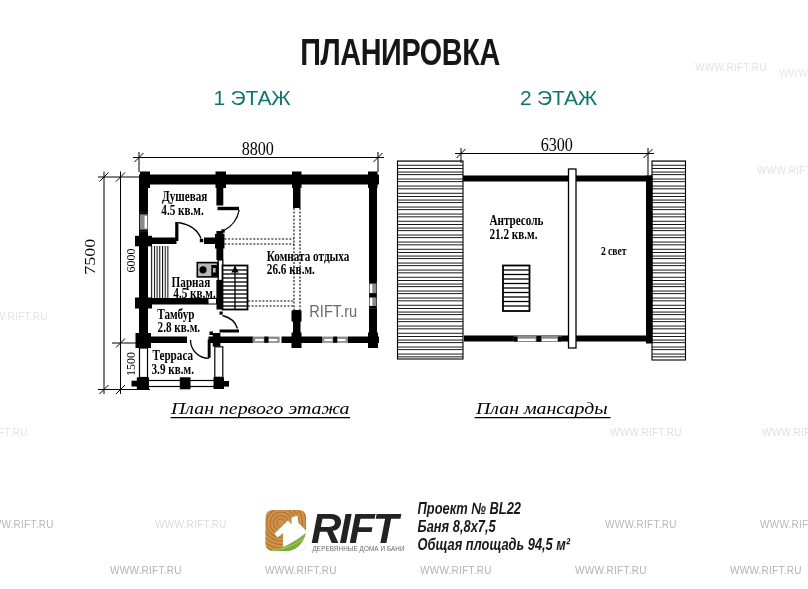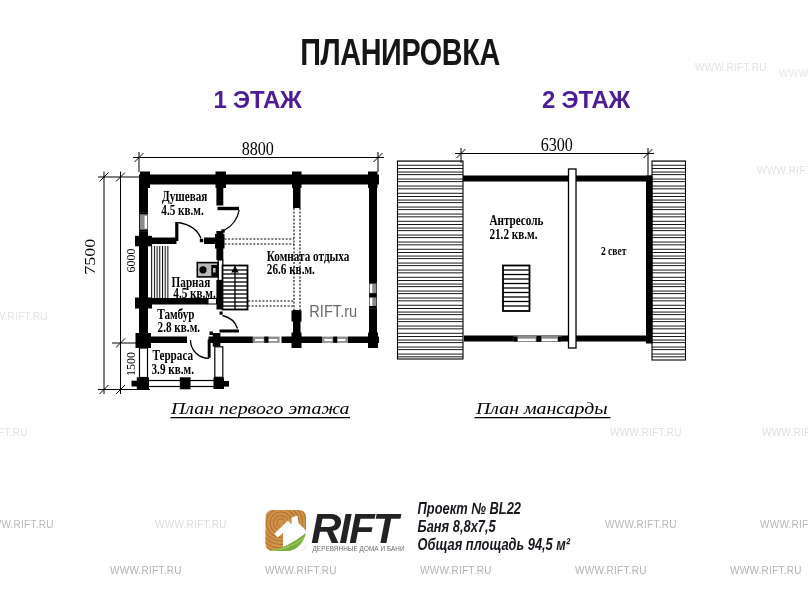--- a/index.html
+++ b/index.html
@@ -1,19 +1,19 @@
 <!DOCTYPE html>
 <html><head>
 <meta charset="utf-8">
 <style>
 html,body{margin:0;padding:0;background:#fff;}
 .page{position:relative;width:808px;height:589px;background:#fff;overflow:hidden;font-family:"Liberation Sans",sans-serif;}
 .wm{position:absolute;font-family:"Liberation Sans",sans-serif;font-size:10px;letter-spacing:0.25px;white-space:nowrap;}
 .title{position:absolute;left:-4px;top:31.5px;width:808px;text-align:center;font-weight:bold;font-size:36px;color:#161616;letter-spacing:-0.5px;transform:scaleX(0.80);}
-.fl{position:absolute;font-weight:bold;font-size:24px;color:#4c1d95;letter-spacing:-0.2px;}
+.fl{position:absolute;font-weight:normal;font-size:21px;color:#0f766e;letter-spacing:-0.2px;}
 svg text{font-family:"Liberation Serif",serif;}
 </style>
 </head>
 <body>
 <div class="page">
 
 <span class="wm" style="left:695px;top:62px;color:#e2e2e2;">WWW.RIFT.RU</span>
 
 <span class="wm" style="left:779px;top:68px;color:#e6e6e6;">WWW.RIFT.RU</span>
 
@@ -42,21 +42,21 @@
 <span class="wm" style="left:420px;top:565px;color:#b2b2b2;">WWW.RIFT.RU</span>
 
 <span class="wm" style="left:575px;top:565px;color:#b2b2b2;">WWW.RIFT.RU</span>
 
 <span class="wm" style="left:730px;top:565px;color:#b2b2b2;">WWW.RIFT.RU</span>
 
 <div class="title">ПЛАНИРОВКА</div>
 
 <div class="fl" style="left:213.5px;top:86px;">1 ЭТАЖ</div>
 
-<div class="fl" style="left:542px;top:86px;">2 ЭТАЖ</div>
+<div class="fl" style="left:520px;top:86px;">2 ЭТАЖ</div>
 
 <svg width="808" height="589" style="position:absolute;left:0;top:0;" xmlns="http://www.w3.org/2000/svg">
 <defs>
 <pattern id="vhatch" width="2.7" height="8" patternUnits="userSpaceOnUse">
 <rect x="0" y="0" width="1" height="8" fill="#000"></rect>
 </pattern>
 <pattern id="hhatch" width="8" height="28" patternUnits="userSpaceOnUse">
 <rect x="0" y="0" width="8" height="0.9" fill="#000"></rect>
 <rect x="0" y="3.6" width="8" height="0.9" fill="#000"></rect>
 <rect x="0" y="6.2" width="8" height="0.9" fill="#000"></rect>

